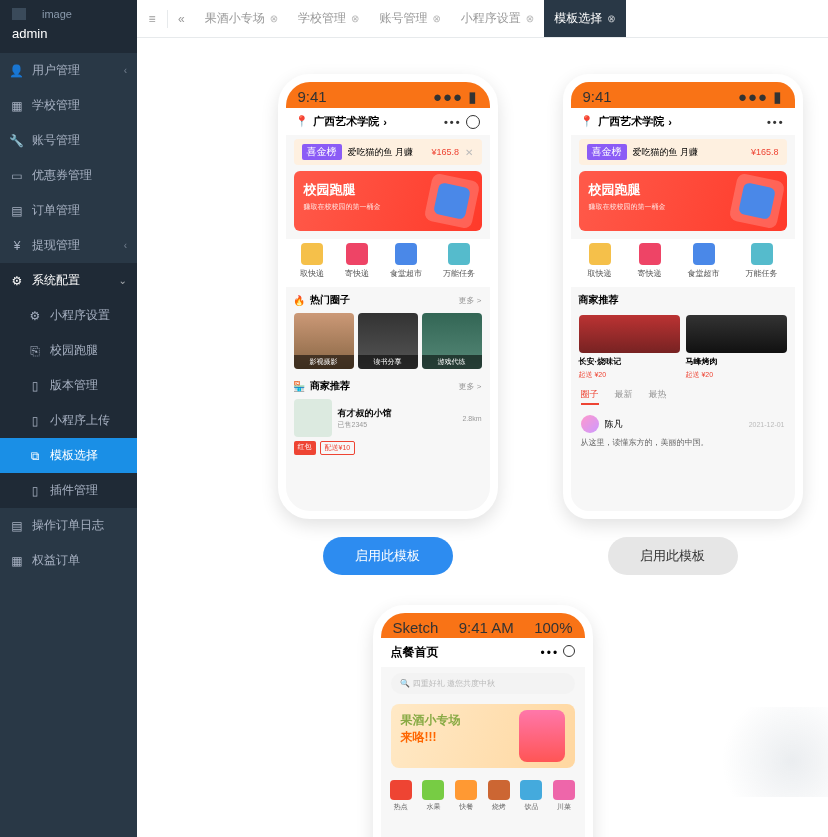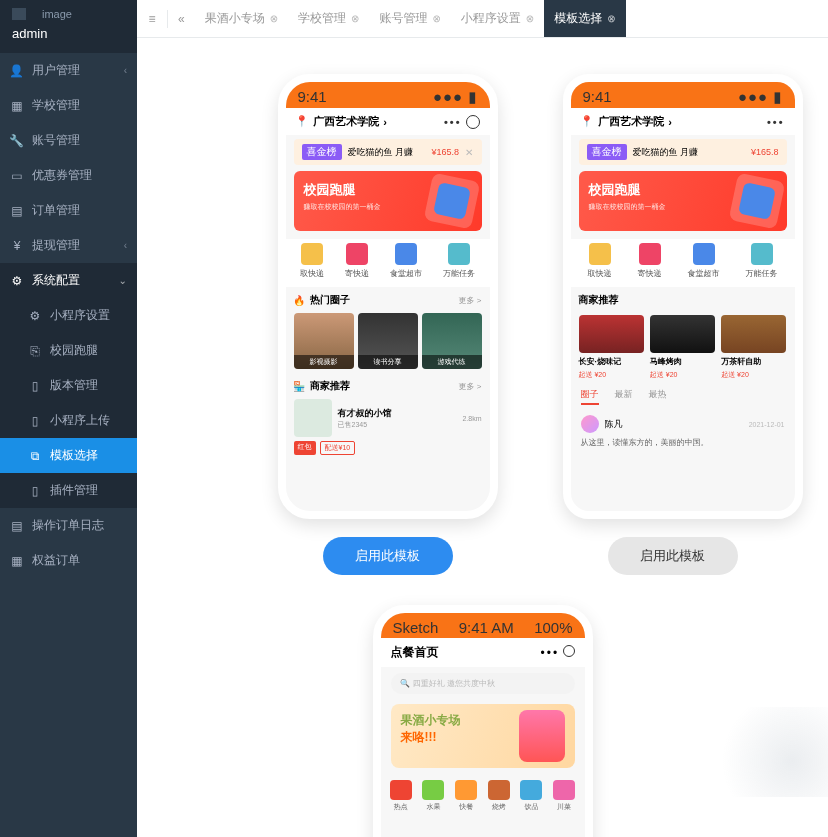--- a/index.html
+++ b/index.html
@@ -352,25 +352,20 @@
               <div class="shop2">
                 <div class="shop2-img" style="background:linear-gradient(#b33,#722)"></div>
                 <b>长安·烧味记</b>
                 <small>起送 ¥20</small>
               </div>
               <div class="shop2">
                 <div class="shop2-img" style="background:linear-gradient(#333,#111)"></div>
                 <b>马峰烤肉</b>
                 <small>起送 ¥20</small>
               </div>
-              <div class="shop2">
-                <div class="shop2-img" style="background:linear-gradient(#963,#742)"></div>
-                <b>万茶轩自助</b>
-                <small>起送 ¥20</small>
-              </div>
             </div>
           <div class="tabs2" id="tabs2">
               <span class="act">圈子</span>
               <span>最新</span>
               <span>最热</span>
             </div>
           <div class="post">
             <span class="avatar"></span>
             <span>陈凡</span>
             <span class="date">2021-12-01</span>

